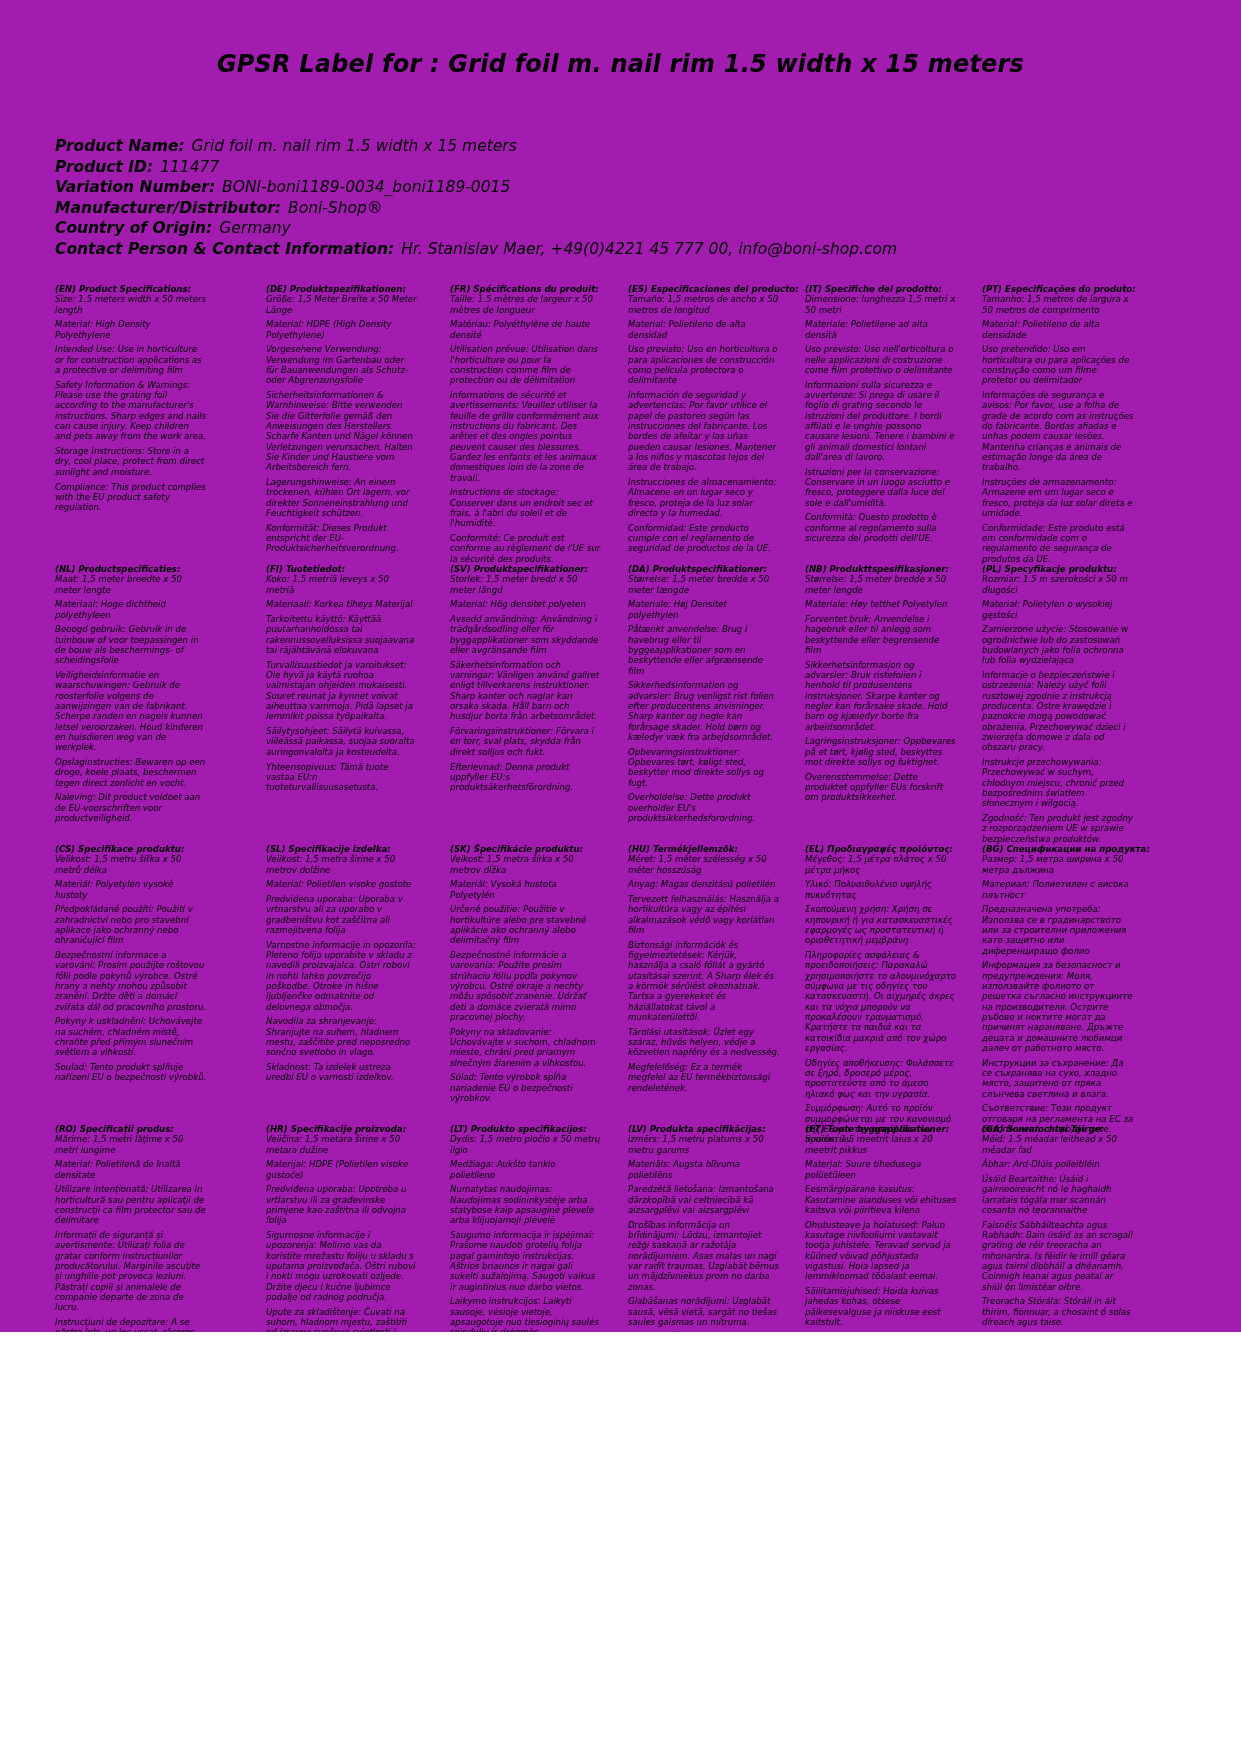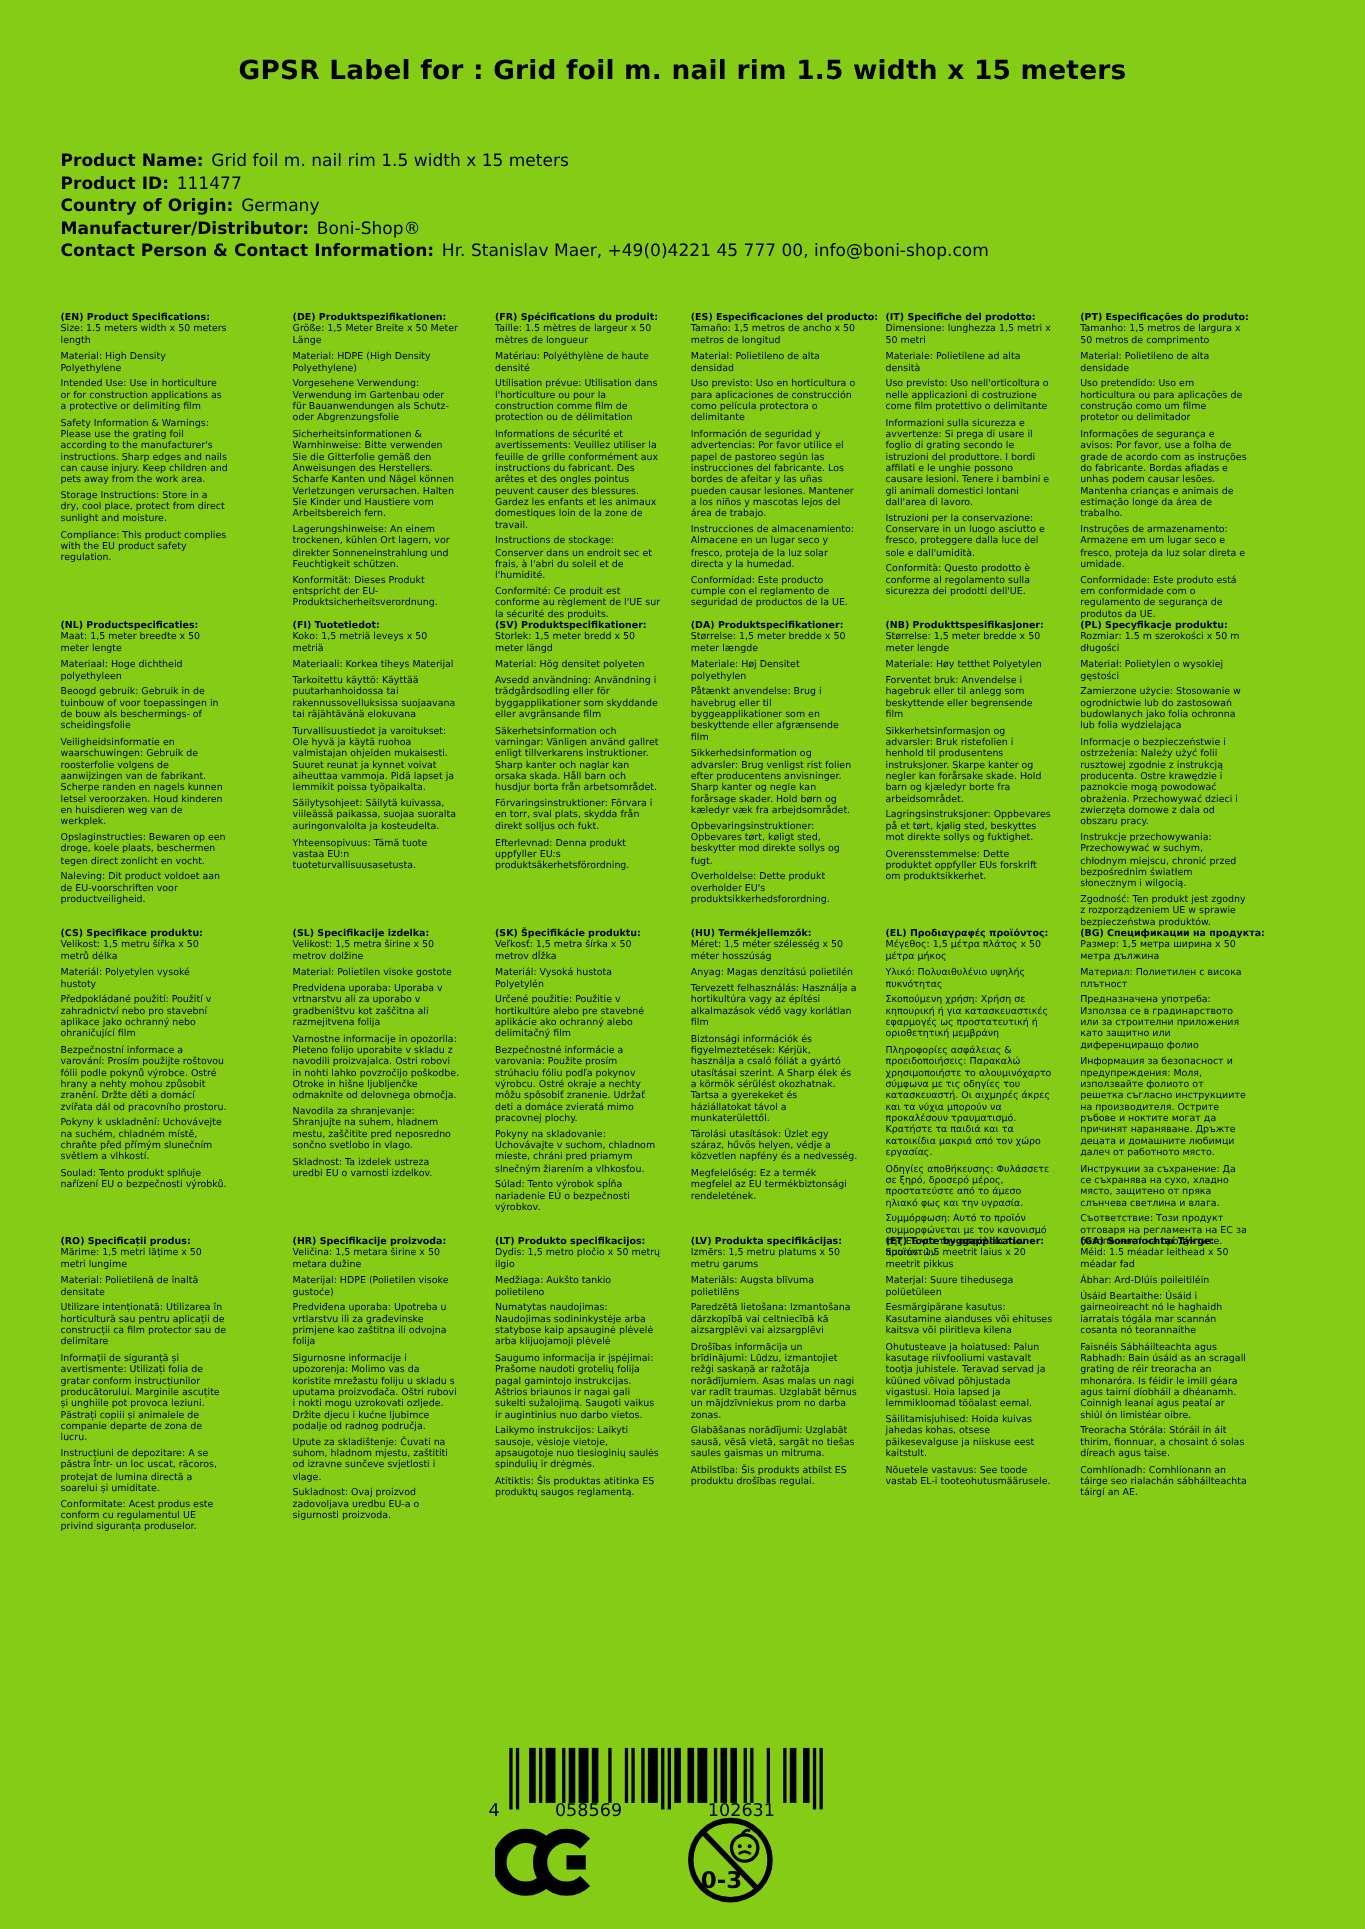--- a/index.html
+++ b/index.html
@@ -1,17 +1,17 @@
 <!DOCTYPE html>
 <html><head>
 <meta charset="utf-8">
 <style>
   html,body{margin:0;padding:0;background:#ffffff;}
-  .page{position:relative;width:1241px;height:1754px;background:#84cc16;color:#000;
-        font-family:"DejaVu Sans","Liberation Sans",sans-serif;overflow:hidden;}
+  .page{position:relative;width:1241px;height:1332px;background:#a21caf;color:#000;
+        font-family:"DejaVu Sans","Liberation Sans",sans-serif;overflow:hidden;font-style:italic;}
   .title{position:absolute;top:50px;left:0;width:100%;text-align:center;
          font-size:24px;font-weight:bold;margin:0;letter-spacing:0.2px;}
   .product-info{position:absolute;left:55px;top:136px;font-size:15.5px;line-height:20.6px;}
   .info-label{font-weight:bold;}
   .info-value{margin-left:7px;}
   .language-grid{position:absolute;left:55px;top:284px;display:grid;
                  grid-template-columns:187px 160px 154px 153px 153px 160px;
                  column-gap:24px;grid-auto-rows:280px;}
   .lang-block{font-size:8.6px;line-height:10.3px;}
   .lang-header{font-weight:bold;white-space:nowrap;}
@@ -30,24 +30,27 @@
   <h1 class="title">GPSR Label for : Grid foil m. nail rim 1.5 width x 15 meters</h1>
 
   <div class="product-info">
     <div class="info-row">
       <span class="info-label">Product Name:</span><span class="info-value">Grid foil m. nail rim 1.5 width x 15 meters</span>
     </div>
     <div class="info-row">
       <span class="info-label">Product ID:</span><span class="info-value">111477</span>
     </div>
     <div class="info-row">
+      <span class="info-label">Variation Number:</span><span class="info-value">BONI-boni1189-0034_boni1189-0015</span>
+    </div>
+    <div class="info-row">
+      <span class="info-label">Manufacturer/Distributor:</span><span class="info-value">Boni-Shop®</span>
+    </div>
+    <div class="info-row">
       <span class="info-label">Country of Origin:</span><span class="info-value">Germany</span>
-    </div>
-    <div class="info-row">
-      <span class="info-label">Manufacturer/Distributor:</span><span class="info-value">Boni-Shop®</span>
     </div>
     <div class="info-row">
       <span class="info-label">Contact Person &amp; Contact Information:</span><span class="info-value">Hr. Stanislav Maer, +49(0)4221 45 777 00, info@boni-shop.com</span>
     </div>
   </div>
 
   <div class="language-grid">
       <div class="lang-block">
         <div class="lang-header">(EN) Product Specifications:</div>
         <p class="lang-par">Size: 1.5 meters width x 50 meters length</p>

